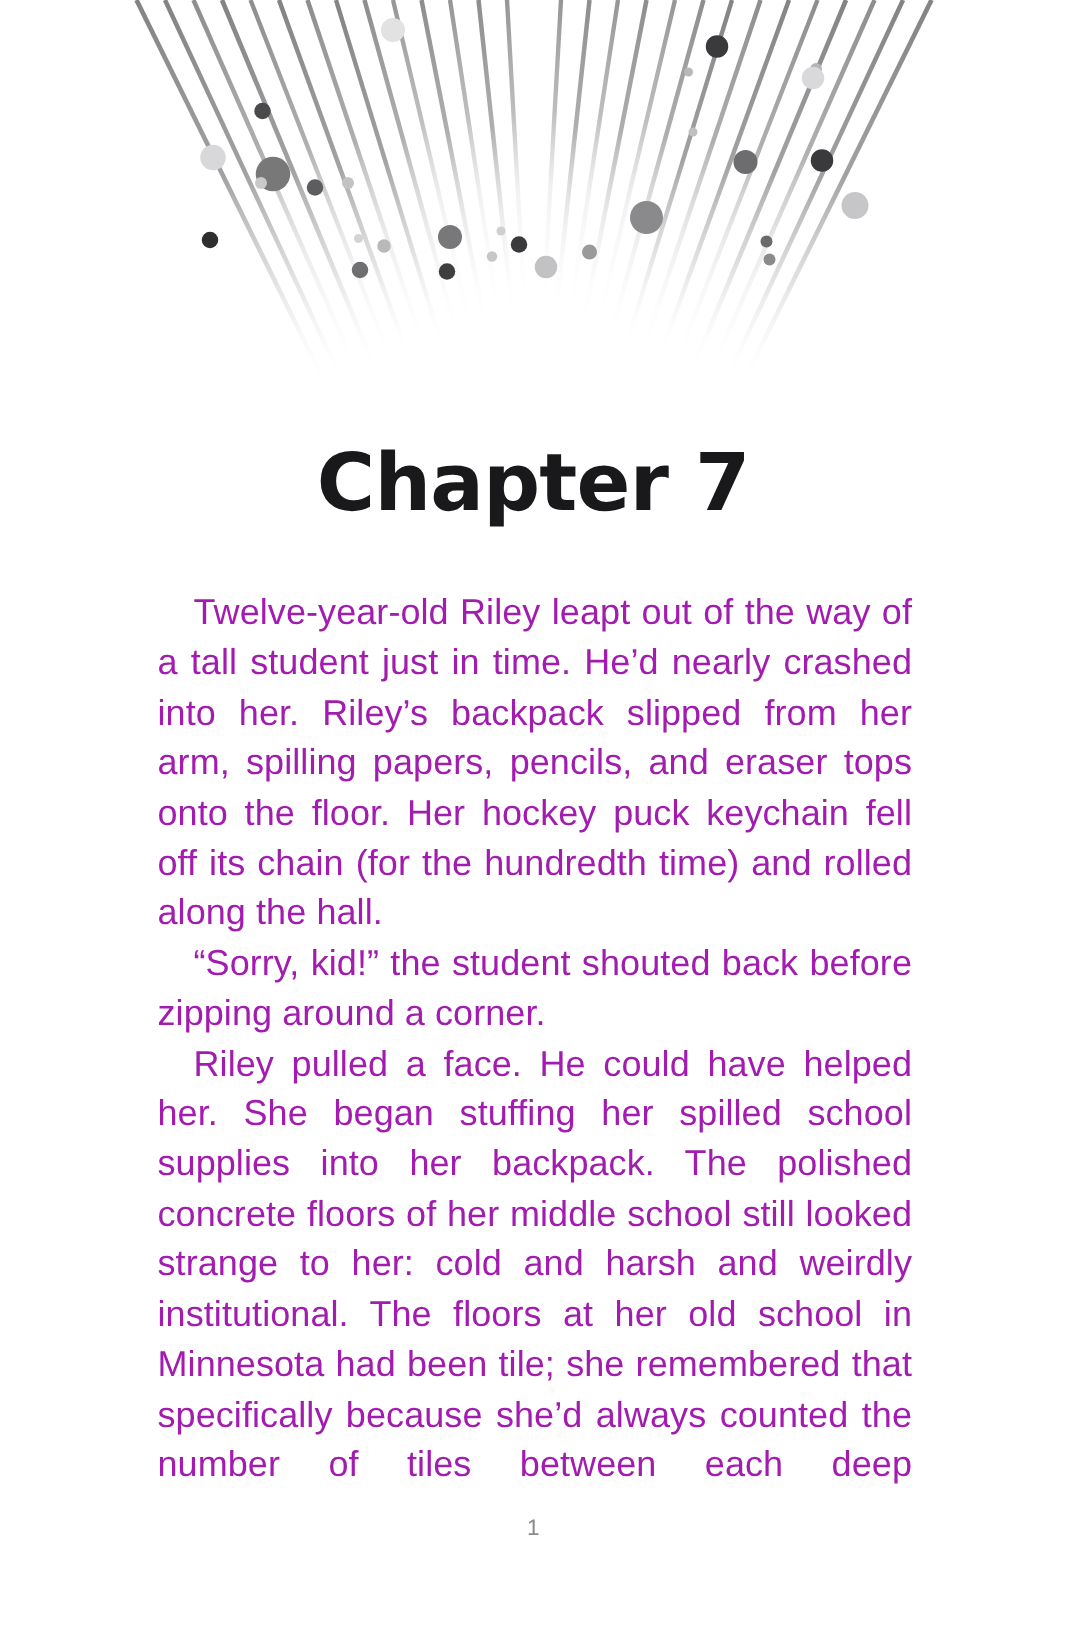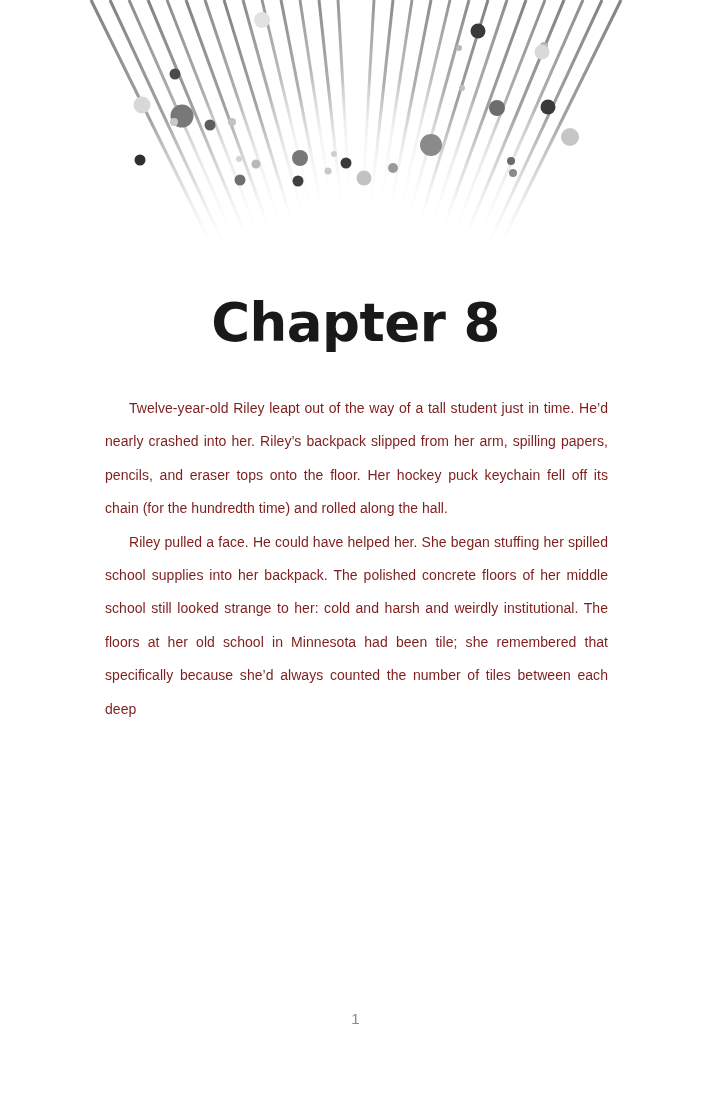--- a/index.html
+++ b/index.html
@@ -59,23 +59,23 @@
     letter-spacing: -0.3px;
     color: #19191b;
     line-height: 1.15;
     margin: 0 0 6px 0;
   }
 
   .body-paragraph {
     margin: 0;
     font-family: "Liberation Sans", sans-serif;
     font-weight: normal;
-    font-size: 14px;
+    font-size: 24px;
     line-height: 33.4px;
-    color: #7f1d1d;
+    color: #a21caf;
     text-align: justify;
     text-justify: inter-word;
     text-indent: 24px;
     letter-spacing: 0.05px;
   }
   .body-paragraph.last-para { text-align: justify; }
   .body-paragraph.last-para::after {
     content: "";
     display: inline-block;
     width: 100%;
@@ -181,23 +181,24 @@
       <circle cx="513" cy="173" r="4" fill="#8b8b8d"></circle>
       <circle cx="328" cy="171" r="3.5" fill="#c7c7c9"></circle>
       <circle cx="334" cy="154" r="3" fill="#cfcfd1"></circle>
       <circle cx="239" cy="159" r="3" fill="#d4d4d6"></circle>
       <circle cx="459" cy="48" r="3" fill="#b8b8ba"></circle>
       <circle cx="462" cy="88" r="3" fill="#bfbfc1"></circle>
     </g>
   </svg>
 </div>
 
-<h1 id="chapter-heading">Chapter 8</h1>
+<h1 id="chapter-heading">Chapter 7</h1>
 
 <div id="chapter-body">
 
   <p class="body-paragraph">Twelve-year-old Riley leapt out of the way of a tall student just in time. He’d nearly crashed into her. Riley’s backpack slipped from her arm, spilling papers, pencils, and eraser tops onto the floor. Her hockey puck keychain fell off its chain (for the hundredth time) and rolled along the hall.</p>
 
+  <p class="body-paragraph">“Sorry, kid!” the student shouted back before zipping around a corner.</p>
 
   <p class="body-paragraph last-para">Riley pulled a face. He could have helped her. She began stuffing her spilled school supplies into her backpack. The polished concrete floors of her middle school still looked strange to her: cold and harsh and weirdly institutional. The floors at her old school in Minnesota had been tile; she remembered that specifically because she’d always counted the number of tiles between each deep</p>
 </div>
 
 <div id="page-folio">1</div>
 
 </body></html>

